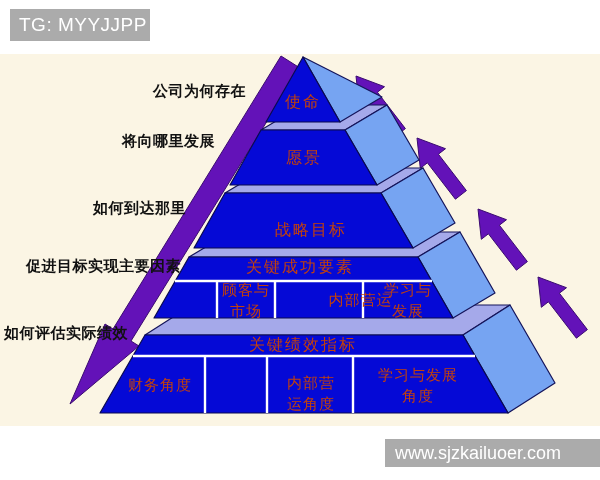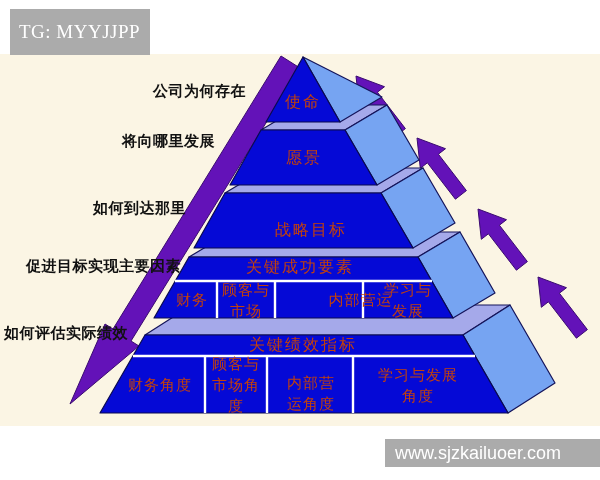--- a/index.html
+++ b/index.html
@@ -14,21 +14,21 @@
   svg.scene { position: absolute; left: 0; top: 0; }
 
   .watermark {
     position: absolute;
     background: #ABABAB;
     color: #ffffff;
     display: flex;
     align-items: center;
     box-sizing: border-box;
   }
-  .wm-top { left: 10px; top: 9px; width: 140px; height: 46px; font-size: 19px; padding-left: 9px; letter-spacing: 0.5px; font-family: Liberation Serif, serif; }
+  .wm-top { left: 10px; top: 9px; width: 140px; height: 32px; font-size: 19px; padding-left: 9px; letter-spacing: 0.5px; }
   .wm-bottom { left: 385px; top: 439px; width: 222px; height: 28px; font-size: 18px; padding-left: 10px; }
 
   .left-label {
     position: absolute;
     color: #111111;
     font-size: 15px;
     font-weight: 700;
     letter-spacing: 0.5px;
     white-space: nowrap;
   }
@@ -126,26 +126,24 @@
   <div class="left-label ll-2">如何到达那里</div>
   <div class="left-label ll-3">促进目标实现主要因素</div>
   <div class="left-label ll-4">如何评估实际绩效</div>
 
   <div class="pyr-text lvl-title t-mission">使命</div>
   <div class="pyr-text lvl-title t-vision">愿景</div>
   <div class="pyr-text lvl-title t-goal">战略目标</div>
   <div class="pyr-text lvl-title t-ksf">关键成功要素</div>
   <div class="pyr-text lvl-title t-kpi">关键绩效指标</div>
 
-  <div class="pyr-text cell c40">财务</div>
   <div class="pyr-text cell c41">顾客与市场</div>
   <div class="pyr-text cell c42">内部营运</div>
   <div class="pyr-text cell c43">学习与发展</div>
 
   <div class="pyr-text cell c50">财务角度</div>
-  <div class="pyr-text cell c51">顾客与市场角度</div>
   <div class="pyr-text cell c52">内部营运角度</div>
   <div class="pyr-text cell c53">学习与发展角度</div>
 
   <div class="watermark wm-top">TG: MYYJJPP</div>
   <div class="watermark wm-bottom">www.sjzkailuoer.com</div>
 
 </div>
 
 </body></html>

